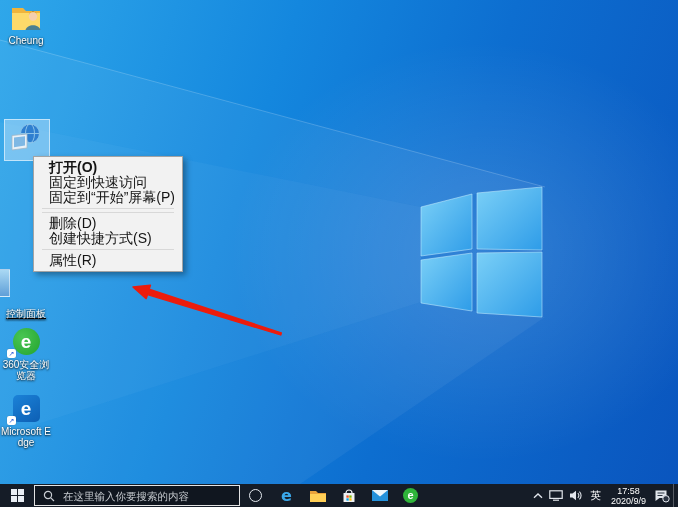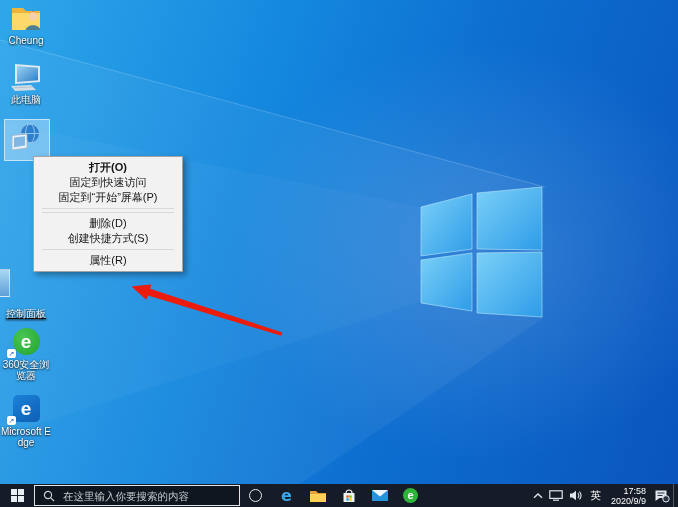--- a/index.html
+++ b/index.html
@@ -25,21 +25,21 @@
          display:flex;align-items:center;justify-content:center;font-size:7px;line-height:9px;color:#2a5ad7;
          box-shadow:0 0 1px rgba(0,0,0,.4);}
   .tile-e{width:27px;height:27px;border-radius:5px;display:flex;align-items:center;justify-content:center;
           color:#fff;font-weight:bold;font-size:19px;margin:1px auto 0;}
   .t360{background:radial-gradient(circle at 35% 35%,#49c653,#23a32e);border-radius:50%;}
   .tedge{background:linear-gradient(145deg,#1b82d8,#0d5fb4);}
 
   
   .cmenu{position:absolute;left:33px;top:156px;width:150px;box-sizing:border-box;z-index:5;
          background:#f2f2f2;border:1px solid #a3a3a3;box-shadow:3px 3px 6px rgba(0,0,0,.35);padding:3px 0;}
-  .mi{height:15px;line-height:15px;font-size:11px;color:#141414;white-space:nowrap;cursor:default;text-align:center;}
+  .mi{height:15px;line-height:15px;padding-left:15px;font-size:14px;color:#141414;white-space:nowrap;cursor:default;}
   .mi.bold{font-weight:bold;}
   .sep{height:1px;background:#d8d8d8;margin:3px 8px;}
 
   
   .arrow{position:absolute;left:0;top:0;width:678px;height:484px;z-index:7;pointer-events:none;}
 
   
   .taskbar{position:absolute;left:0;bottom:0;width:678px;height:23px;background:#151c27;
            display:flex;align-items:center;z-index:10;}
   .tbtn{width:34px;height:23px;display:flex;align-items:center;justify-content:center;}
@@ -51,21 +51,21 @@
                 font-family:"Liberation Sans","DejaVu Sans",sans-serif;}
   .search input::placeholder{color:#c5c9ce;opacity:1;}
   .ticon{width:31px;height:23px;display:flex;align-items:center;justify-content:center;}
   .cortana{width:11px;height:11px;border:1.6px solid #e4e9ef;border-radius:50%;}
   .edge-e{color:#3aa7e9;font-weight:bold;font-size:16px;line-height:16px;font-family:"DejaVu Sans",sans-serif;}
   .g360{width:15px;height:15px;border-radius:50%;background:#2fb43a;color:#fff;font-weight:bold;
         font-size:11px;line-height:15px;text-align:center;}
   .tray{margin-left:auto;display:flex;align-items:center;height:100%;}
   .titem{height:100%;display:flex;align-items:center;justify-content:center;padding:0 3px;}
   .ime{font-size:10.5px;color:#fff;padding:0 5px;}
-  .clock{font-size:9px;line-height:10px;color:#fff;text-align:right;padding:0 5px;}
+  .clock{font-size:9px;line-height:10px;color:#fff;text-align:center;padding:0 5px;}
   .showdesk{width:5px;height:100%;border-left:1px solid rgba(255,255,255,.28);box-sizing:border-box;}
 </style>
 </head>
 <body>
 
 <div class="screen">
 
   <div class="desktop">
 
     <svg class="wp" viewBox="0 0 678 484">
@@ -100,37 +100,20 @@
           <path d="M3 5h11l3 3h14v19H3z" fill="#f0b43c"></path>
           <path d="M3 10h28v17H3z" fill="#fdd96a"></path>
           <circle cx="24" cy="13.5" r="4.2" fill="#f6cfae"></circle>
           <path d="M19.8 12a4.3 4.3 0 0 1 8.4 0l-1.2-2.6-3-1.4-3 1.4z" fill="#6b4a35"></path>
           <path d="M16.5 27c1.5-6.5 13.5-6.5 15 0z" fill="#4b7f91"></path>
         </svg>
       </div>
       <div class="lbl">Cheung</div>
     </div>
 
-    <div class="dicon" style="top:62px">
-      <div class="ic">
-        <svg viewBox="0 0 34 30" width="34" height="30">
-          <defs>
-            <linearGradient id="scr" x1="0" y1="0" x2="1" y2="1">
-              <stop offset="0" stop-color="#9bd4f4"></stop>
-                <stop offset="1" stop-color="#2f7cc4"></stop>
-            </linearGradient>
-          </defs>
-          <polygon points="6,2 31,4 31,20 6,22" fill="#dfe8ee"></polygon>
-          <polygon points="8,4 29,5.7 29,18.3 8,20" fill="url(#scr)"></polygon>
-          <polygon points="2,24 22,23 27,28 6,29" fill="#d4dde4"></polygon>
-          <line x1="5" y1="25.8" x2="24" y2="25" stroke="#a9b7c1" stroke-width="0.7"></line>
-        </svg>
-      </div>
-      <div class="lbl">此电脑</div>
-    </div>
 
     <div class="dicon" style="top:122px">
       <div class="ic">
         <svg viewBox="0 0 34 30" width="34" height="30">
           <circle cx="21" cy="11.5" r="9.5" fill="#2f7fd0"></circle>
           <circle cx="21" cy="11.5" r="9.5" fill="none" stroke="#8cc4ea" stroke-width="1"></circle>
           <ellipse cx="21" cy="11.5" rx="4.5" ry="9.5" fill="none" stroke="#8cc4ea" stroke-width="1"></ellipse>
           <line x1="11.5" y1="11.5" x2="30.5" y2="11.5" stroke="#8cc4ea" stroke-width="1"></line>
           <polygon points="3,13.5 18,12 18,26 3,28" fill="#e9f1f7" stroke="#9fb6c6" stroke-width="0.8"></polygon>
           <polygon points="5,15.5 16,14.2 16,23.6 5,25.2" fill="#7fb8e4"></polygon>

